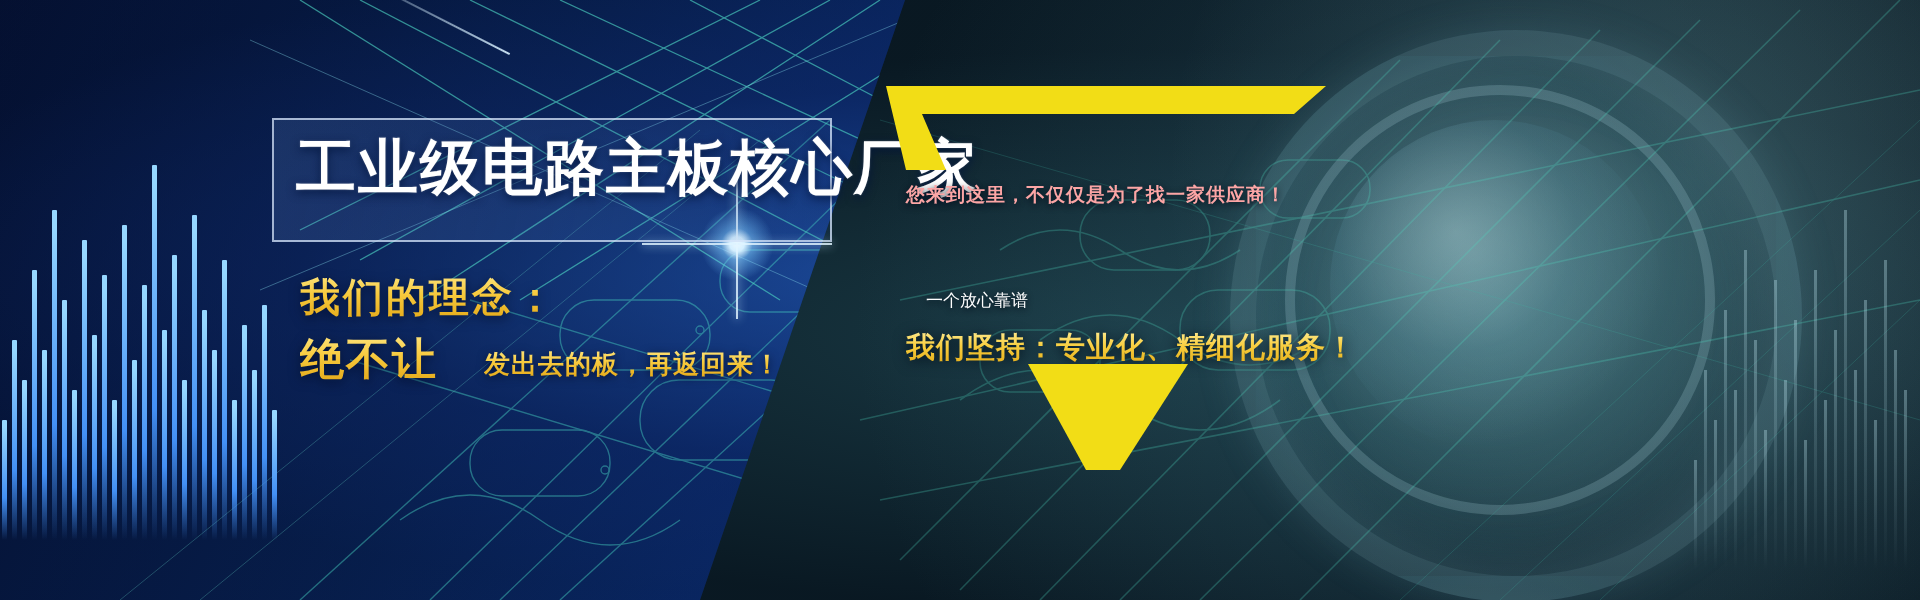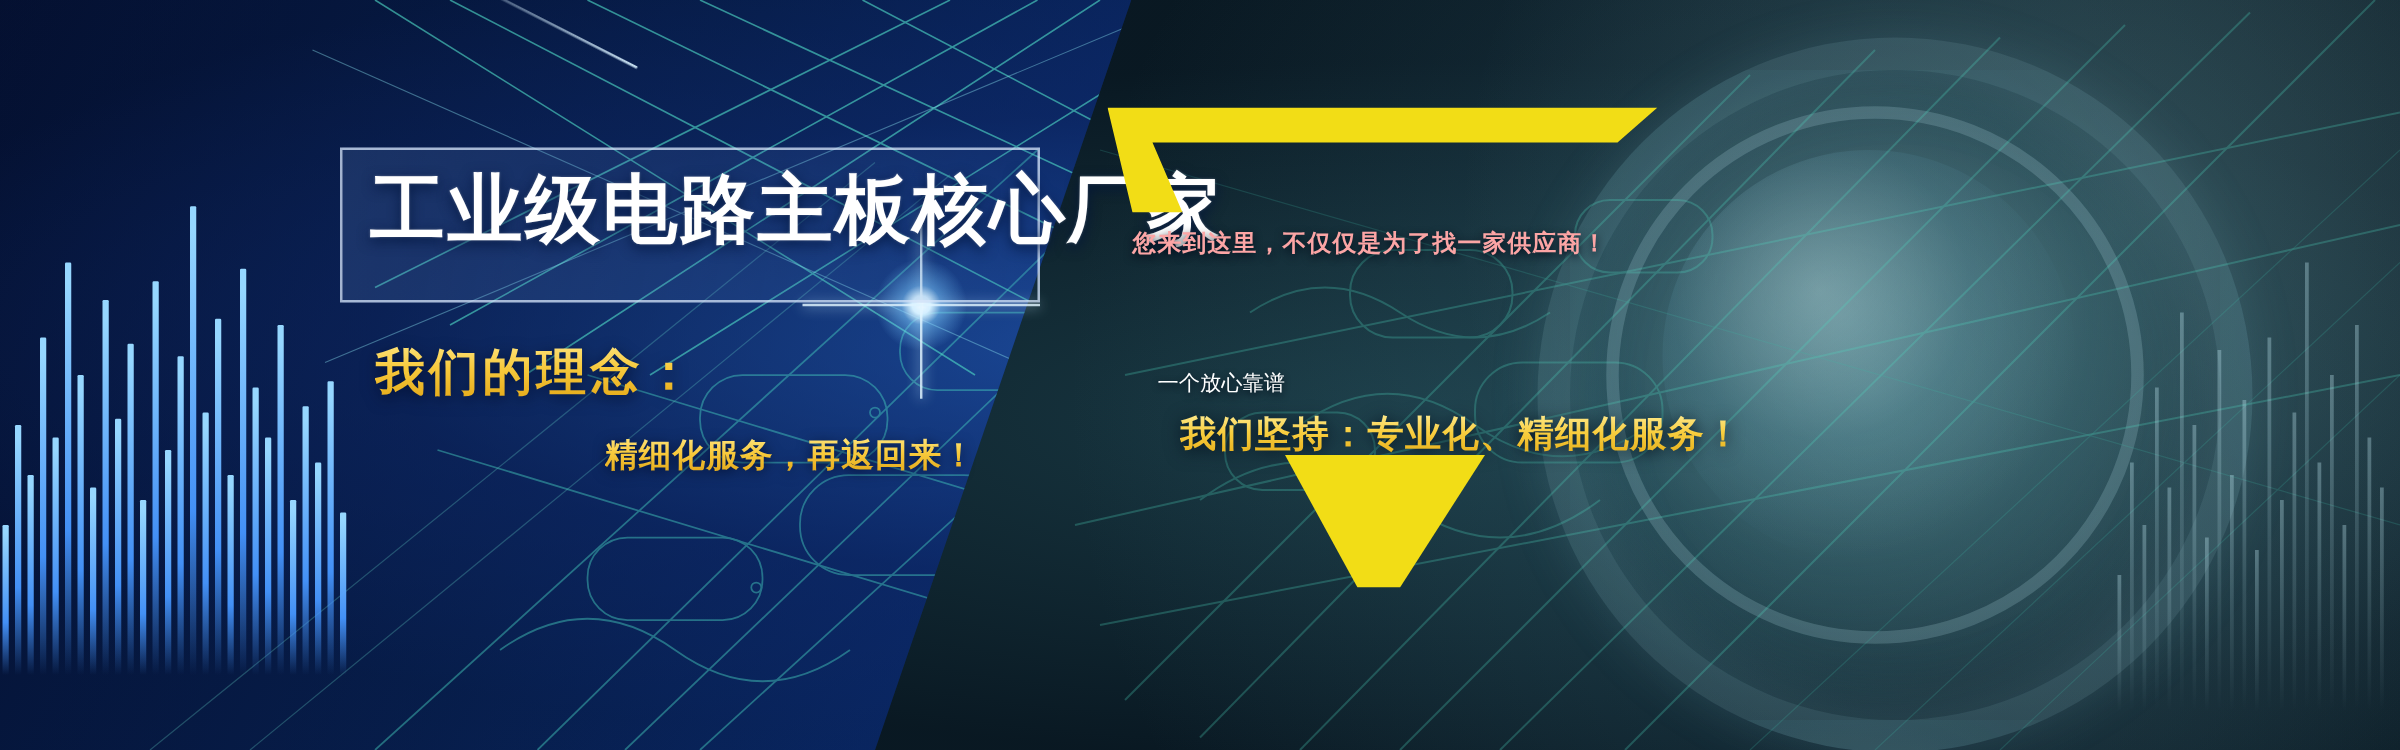--- a/index.html
+++ b/index.html
@@ -126,39 +126,38 @@
     text-shadow:0 2px 7px rgba(0,12,24,.95);
   }
   .r-line2{
     position:absolute;left:946px;top:222px;
     font-size:44px;color:#ffffff;letter-spacing:4px;white-space:nowrap;
     font-family:"Liberation Serif","DejaVu Serif",serif;
     text-shadow:0 3px 9px rgba(0,12,24,.95);
   }
   .r-line3{
     position:absolute;left:926px;top:289px;height:34px;
-    display:flex;align-items:center;white-space:nowrap;gap:35px;
+    display:flex;align-items:flex-start;white-space:nowrap;gap:35px;
   }
   .r-line3 .small{
     font-size:17px;color:#ffffff;letter-spacing:0px;
     text-shadow:0 2px 6px rgba(0,12,24,.95);
   }
   .r-line3 .gold{
     font-size:27px;font-weight:bold;letter-spacing:1px;
     background:linear-gradient(180deg,#ffef9e 0%,#f8ce3f 45%,#e2a913 100%);
     -webkit-background-clip:text;background-clip:text;-webkit-text-fill-color:transparent;
     filter:drop-shadow(0 2px 6px rgba(0,12,24,.95));
   }
   .r-line4{
     position:absolute;left:906px;top:328px;
     font-size:29px;font-weight:bold;letter-spacing:1px;white-space:nowrap;
     background:linear-gradient(180deg,#ffef9e 0%,#f8ce3f 45%,#e2a913 100%);
     -webkit-background-clip:text;background-clip:text;-webkit-text-fill-color:transparent;
     filter:drop-shadow(0 2px 7px rgba(0,12,24,.95));
-    margin-left:38px;
   }
 </style>
 </head>
 <body>
 
 <div id="banner">
 
   <div class="right-photo"></div>
   <div class="lens-ring"></div>
   <div class="lens-ring2"></div>
@@ -291,21 +290,22 @@
     </div>
 
     <div class="comet"></div>
   </div>
 
   <div class="starburst"></div>
 
   <div class="title-box"></div>
   <div class="main-title">工业级电路主板核心厂家</div>
   <div class="idea-line">我们的理念：</div>
-  <div class="never-tail">精细化服务，再返回来！</div>
+  <div class="never-word">绝不让</div>
+  <div class="never-tail">发出去的板，再返回来！</div>
 
   <svg class="bracket-top" viewBox="0 0 440 84">
     <polygon points="0,0 440,0 408,28 36,28 60,84 20,84" fill="#f2dd16"></polygon>
   </svg>
 
   <div class="r-line1">您来到这里，不仅仅是为了找一家供应商！</div>
 
   <div class="r-line3">
     <span class="small">一个放心靠谱</span>
   </div>

